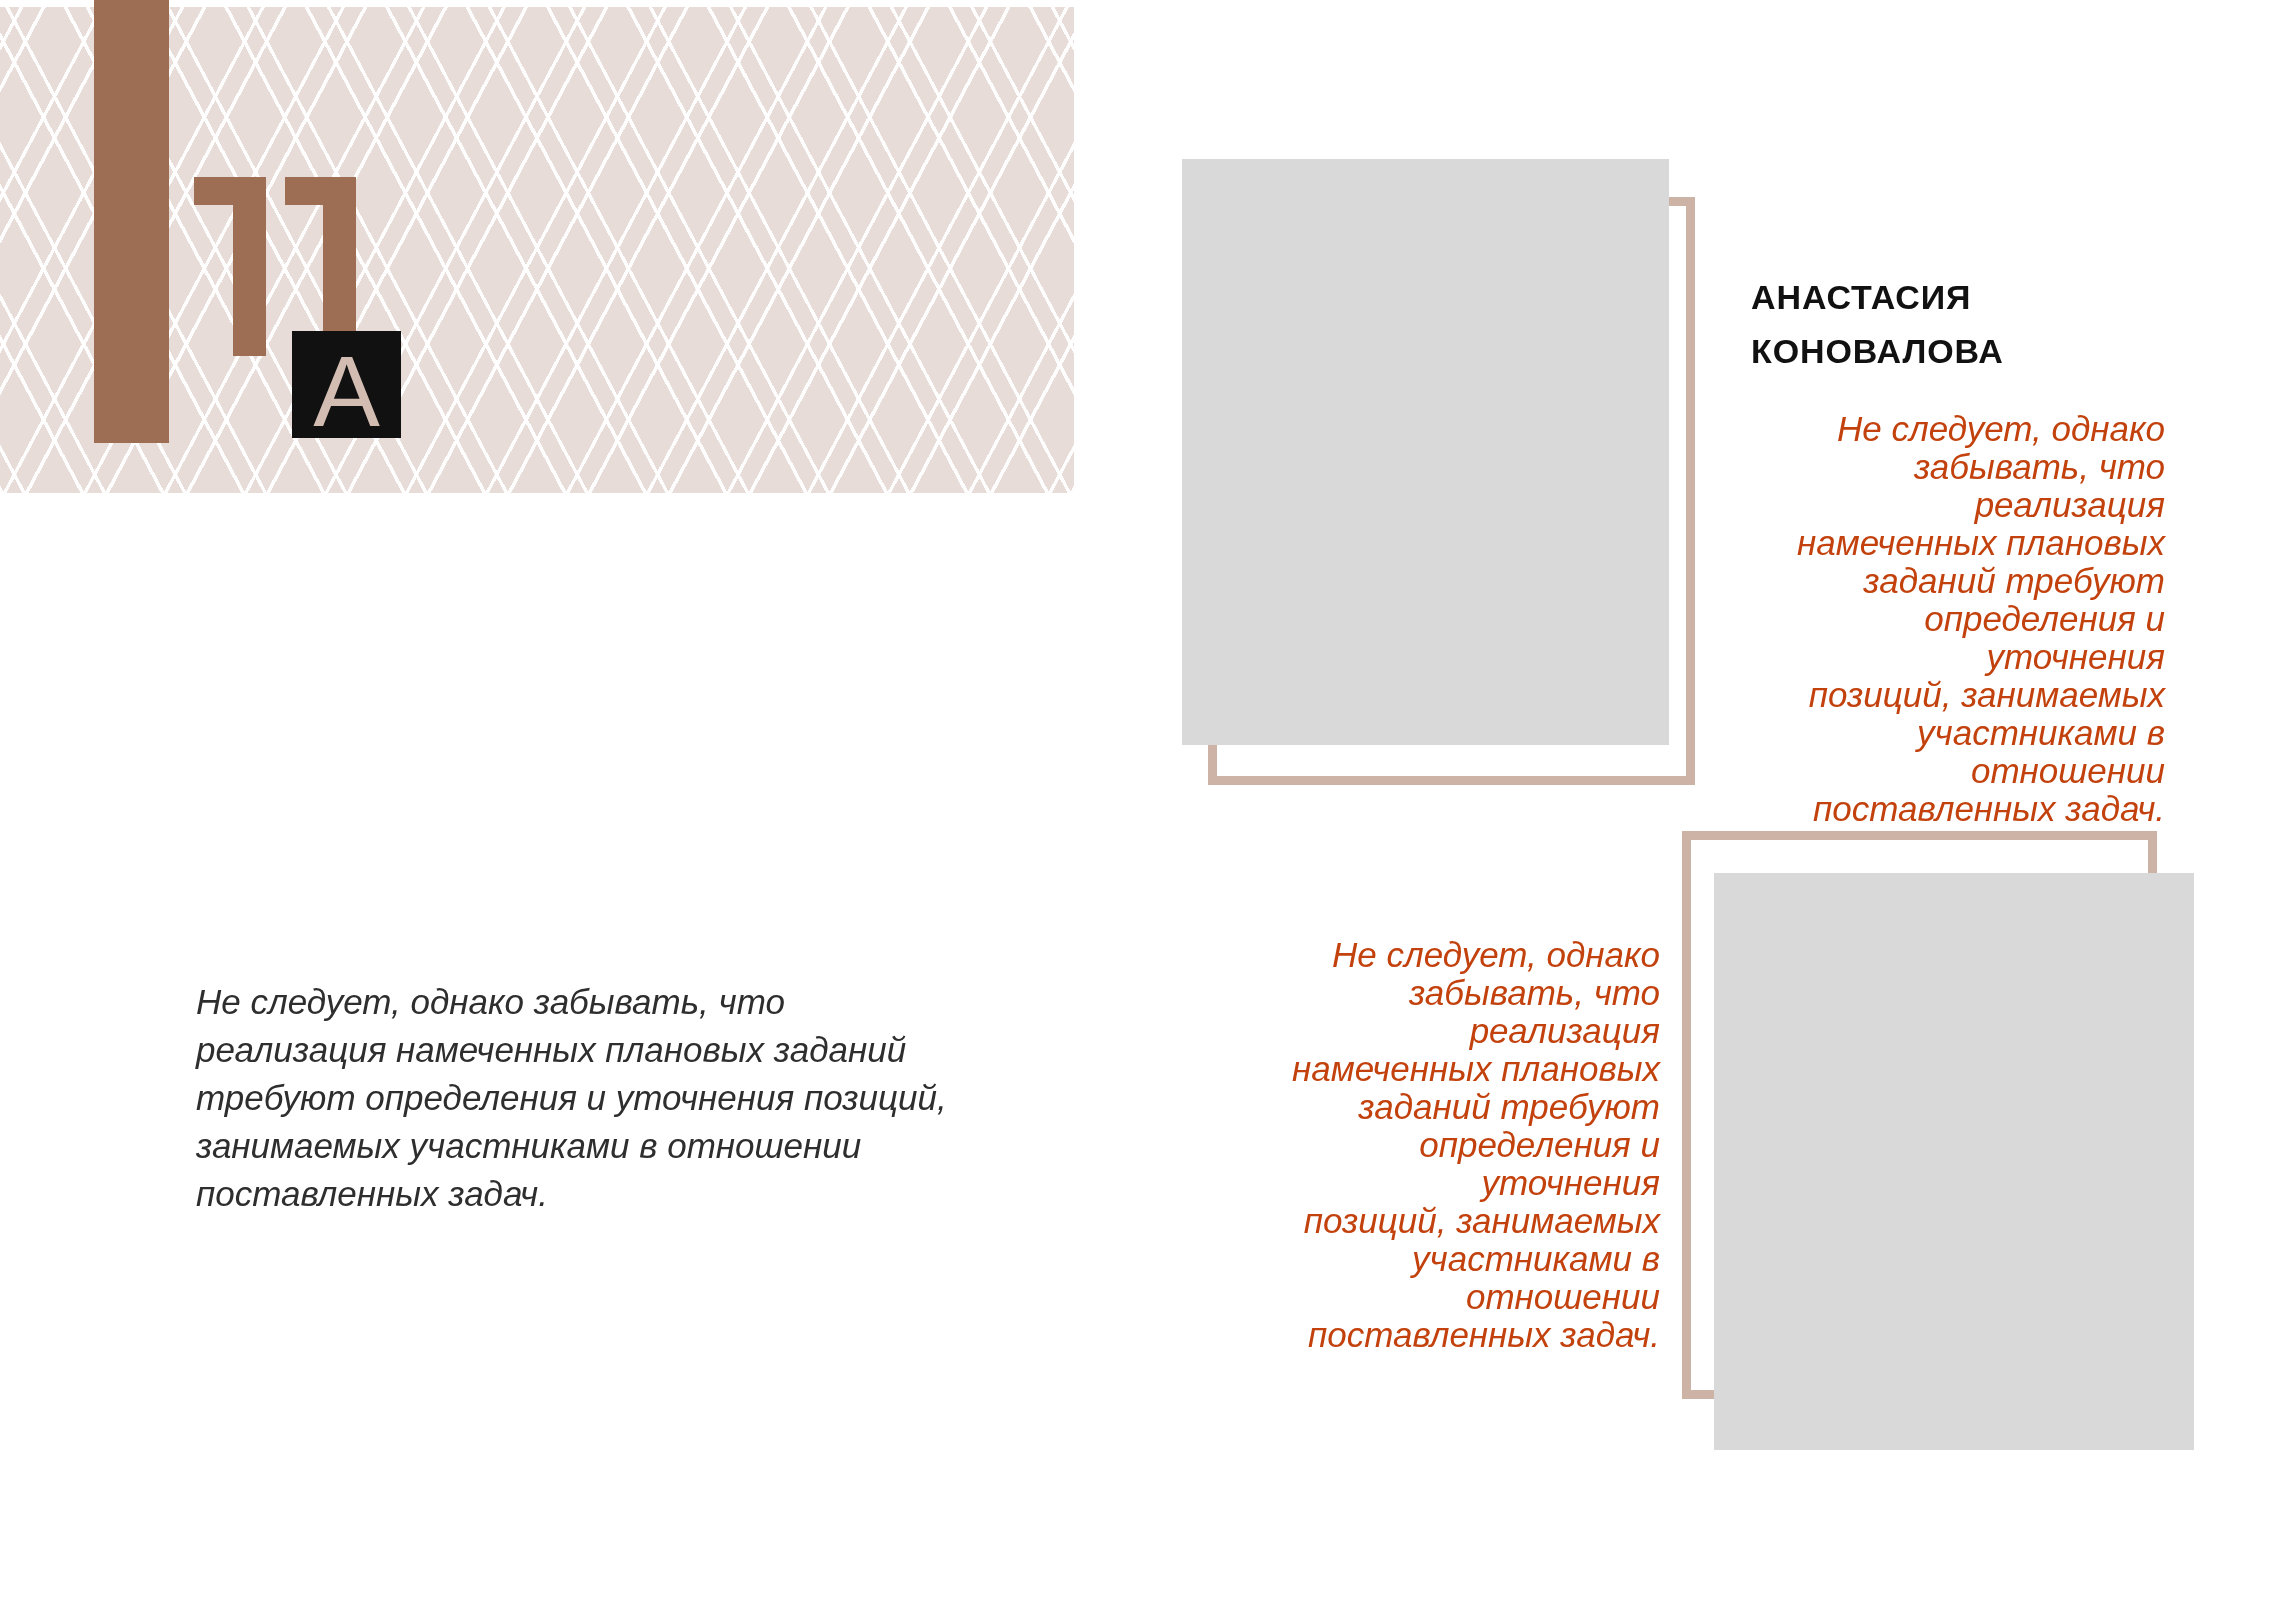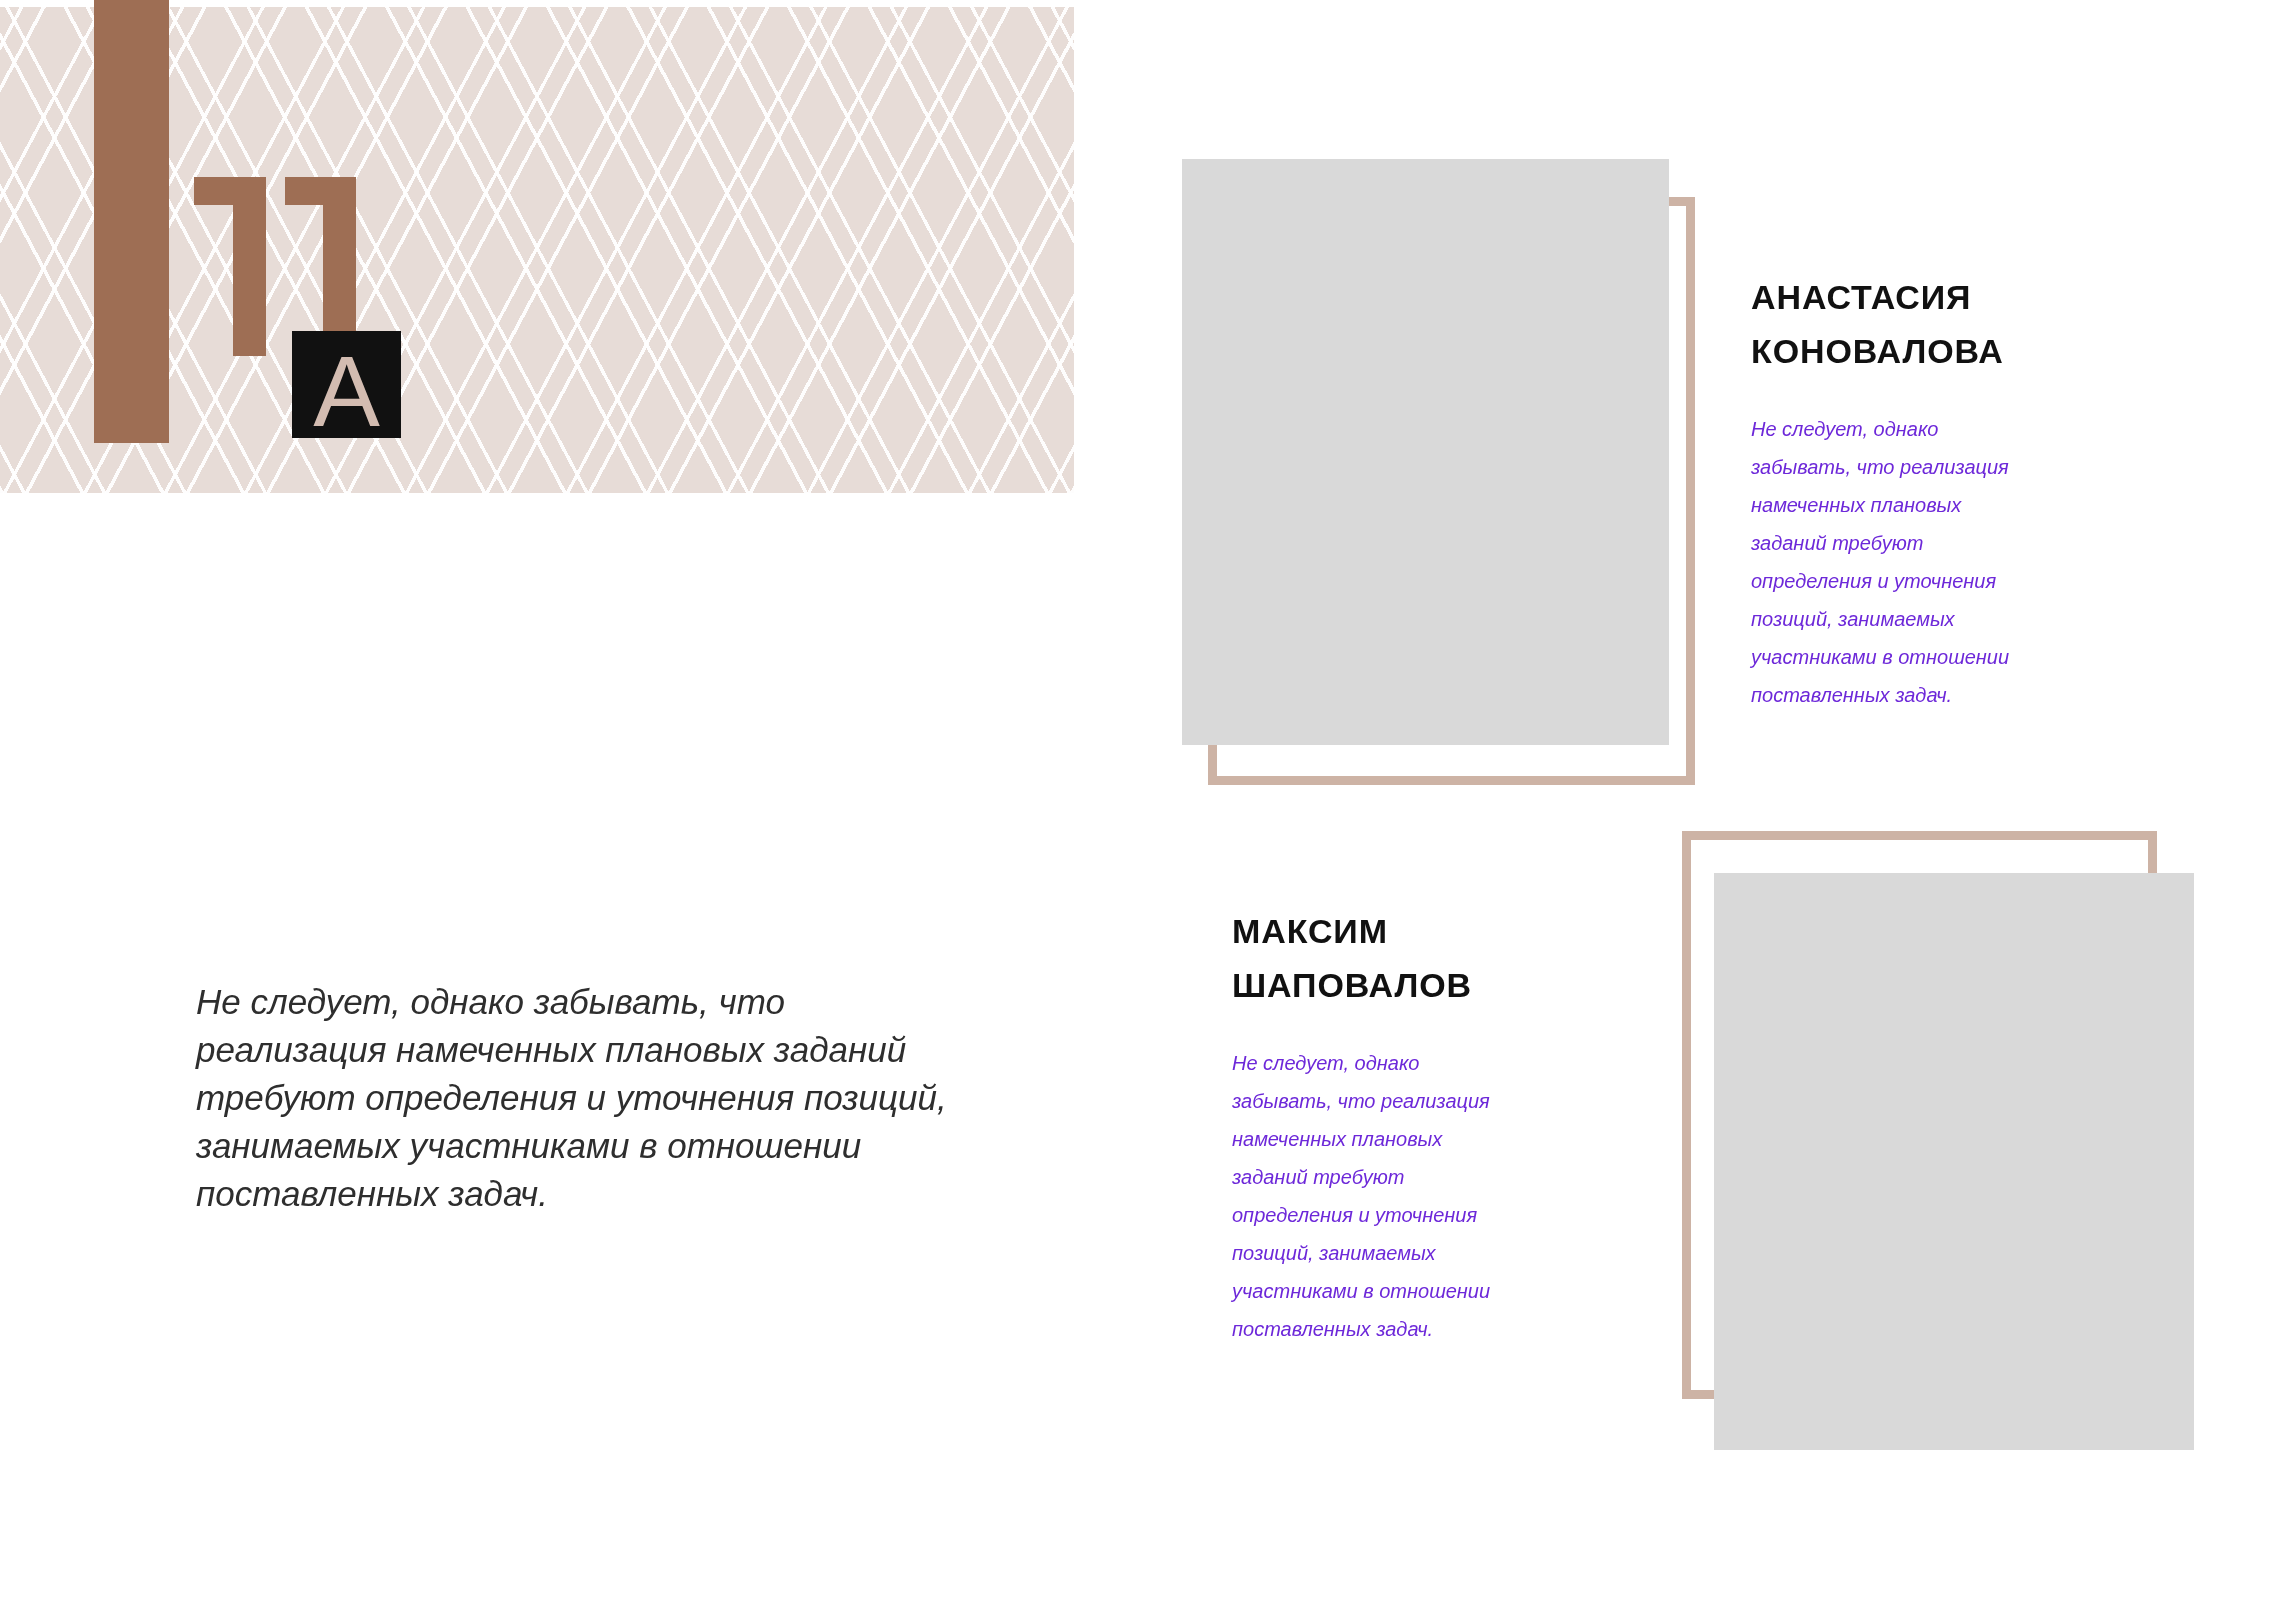--- a/index.html
+++ b/index.html
@@ -65,23 +65,24 @@
   
   .profile{position:absolute;}
   .profile-1{left:1751px;top:270px;width:414px;}
   .profile-2{left:1232px;top:904px;width:428px;}
   .profile h2{
     margin:0;color:#111111;
     font-size:34px;line-height:54px;font-weight:700;letter-spacing:0.9px;
     white-space:pre-line;
   }
   .profile p{
-    margin:32px 0 0 0;color:#6d28d9;
-    font-size:20px;line-height:38px;font-style:italic;
+    margin:32px 0 0 0;color:#c2410c;
+    font-size:35px;line-height:38px;font-style:italic;
     white-space:pre-line;
+    text-align:right;
   }
 </style>
 </head>
 <body>
 
 <div class="page">
 
   <div class="pattern-block"></div>
   <div class="accent-bar"></div>
 
@@ -116,22 +117,20 @@
 определения и уточнения
 позиций, занимаемых
 участниками в отношении
 поставленных задач.</p>
   </div>
 
   <div class="photo-frame frame-2"></div>
   <div class="photo-box box-2"></div>
 
   <div class="profile profile-2">
-    <h2>МАКСИМ
-ШАПОВАЛОВ</h2>
     <p>Не следует, однако
 забывать, что реализация
 намеченных плановых
 заданий требуют
 определения и уточнения
 позиций, занимаемых
 участниками в отношении
 поставленных задач.</p>
   </div>
 

